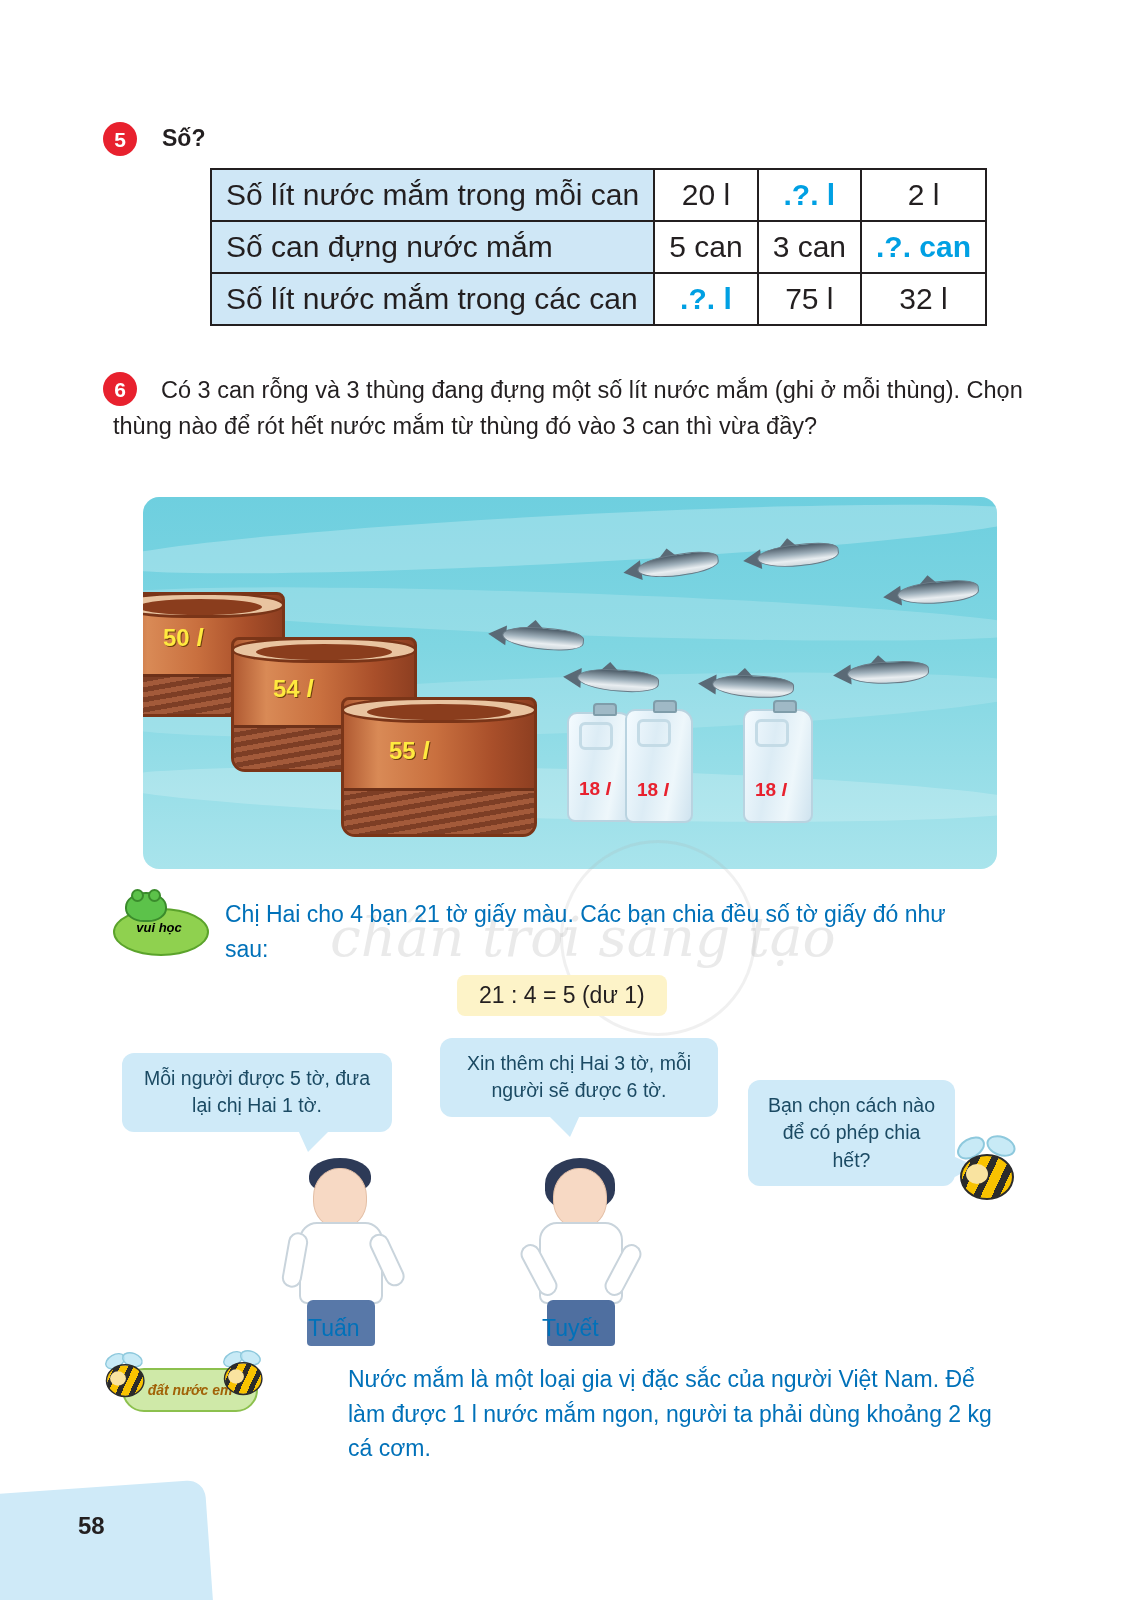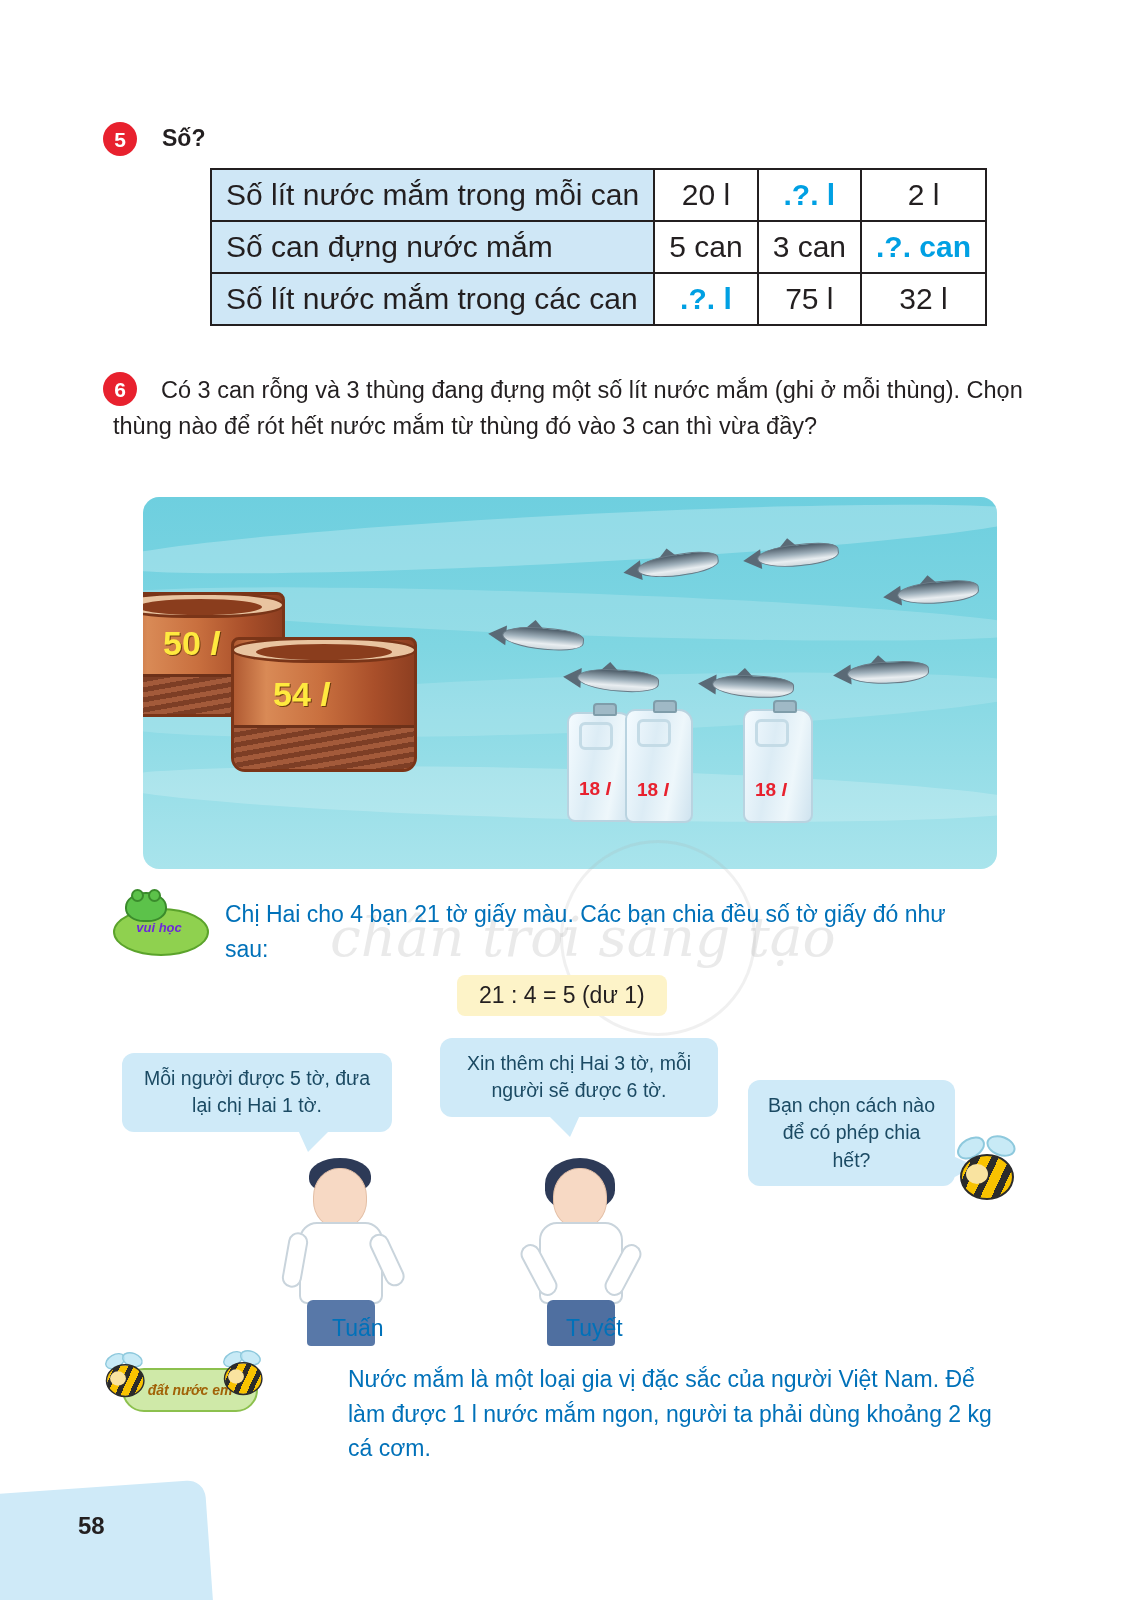--- a/index.html
+++ b/index.html
@@ -157,21 +157,21 @@
       170deg,
       #a35a3a 0px, #a35a3a 5px,
       #7d3e25 5px, #7d3e25 10px);
     border: 3px solid #6d3119;
     box-sizing: border-box;
   }
   .barrel .label {
     position: absolute;
     color: #ffe93f;
     font-weight: bold;
-    font-size: 34px;
+    font-size: 24px;
     text-shadow: 1px 1px 0 #6b3c10;
   }
 
   
   .can {
     position: absolute;
   }
   .can .shell {
     width: 100%;
     height: 100%;
@@ -258,21 +258,21 @@
     border-radius: 50%;
     box-sizing: border-box;
   }
   .frog-badge .leaf-text {
     position: absolute;
     left: 0; right: 0;
     top: 30px;
     text-align: center;
     font-size: 13px;
     font-weight: bold;
-    color: #6d28d9;
+    color: #000000;
     font-style: italic;
   }
   .frog-badge .frog {
     position: absolute;
     left: 20px; top: 2px;
     width: 42px; height: 30px;
     background: #5cc24a;
     border: 2px solid #3a8b2c;
     border-radius: 50% 50% 45% 45%;
     box-sizing: border-box;
@@ -387,21 +387,20 @@
     width: 20px; height: 56px;
     background: #ffffff;
     border: 2px solid #c9d4dc;
     border-radius: 10px;
     box-sizing: border-box;
   }
   .kid-name {
     position: absolute;
     font-size: 23px;
     color: #0071b9;
-    margin-left: 24px;
   }
 
   
   .bee {
     position: absolute;
   }
   .bee .bbody {
     position: absolute;
     width: 54px; height: 46px;
     border-radius: 50%;
@@ -598,20 +597,31 @@
         <div class="rim"></div>
         <div class="inner"></div>
         <div class="rope"></div>
       </div>
       <div class="label" style="left:42px; top:38px;">
         <span>54</span>
         <span class="unit-it">l</span>
       </div>
     </div>
 
+    <div class="barrel" style="left:198px; top:200px; width:196px; height:140px;">
+      <div class="body">
+        <div class="rim"></div>
+        <div class="inner"></div>
+        <div class="rope"></div>
+      </div>
+      <div class="label" style="left:48px; top:40px;">
+        <span>55</span>
+        <span class="unit-it">l</span>
+      </div>
+    </div>
 
     <div class="can" style="left:424px; top:215px; width:66px; height:110px;">
       <div class="shell">
         <div class="cap"></div>
         <div class="handle"></div>
         <div class="lbl">
           <span>18</span>
           <span class="unit-it">l</span>
         </div>
       </div>

